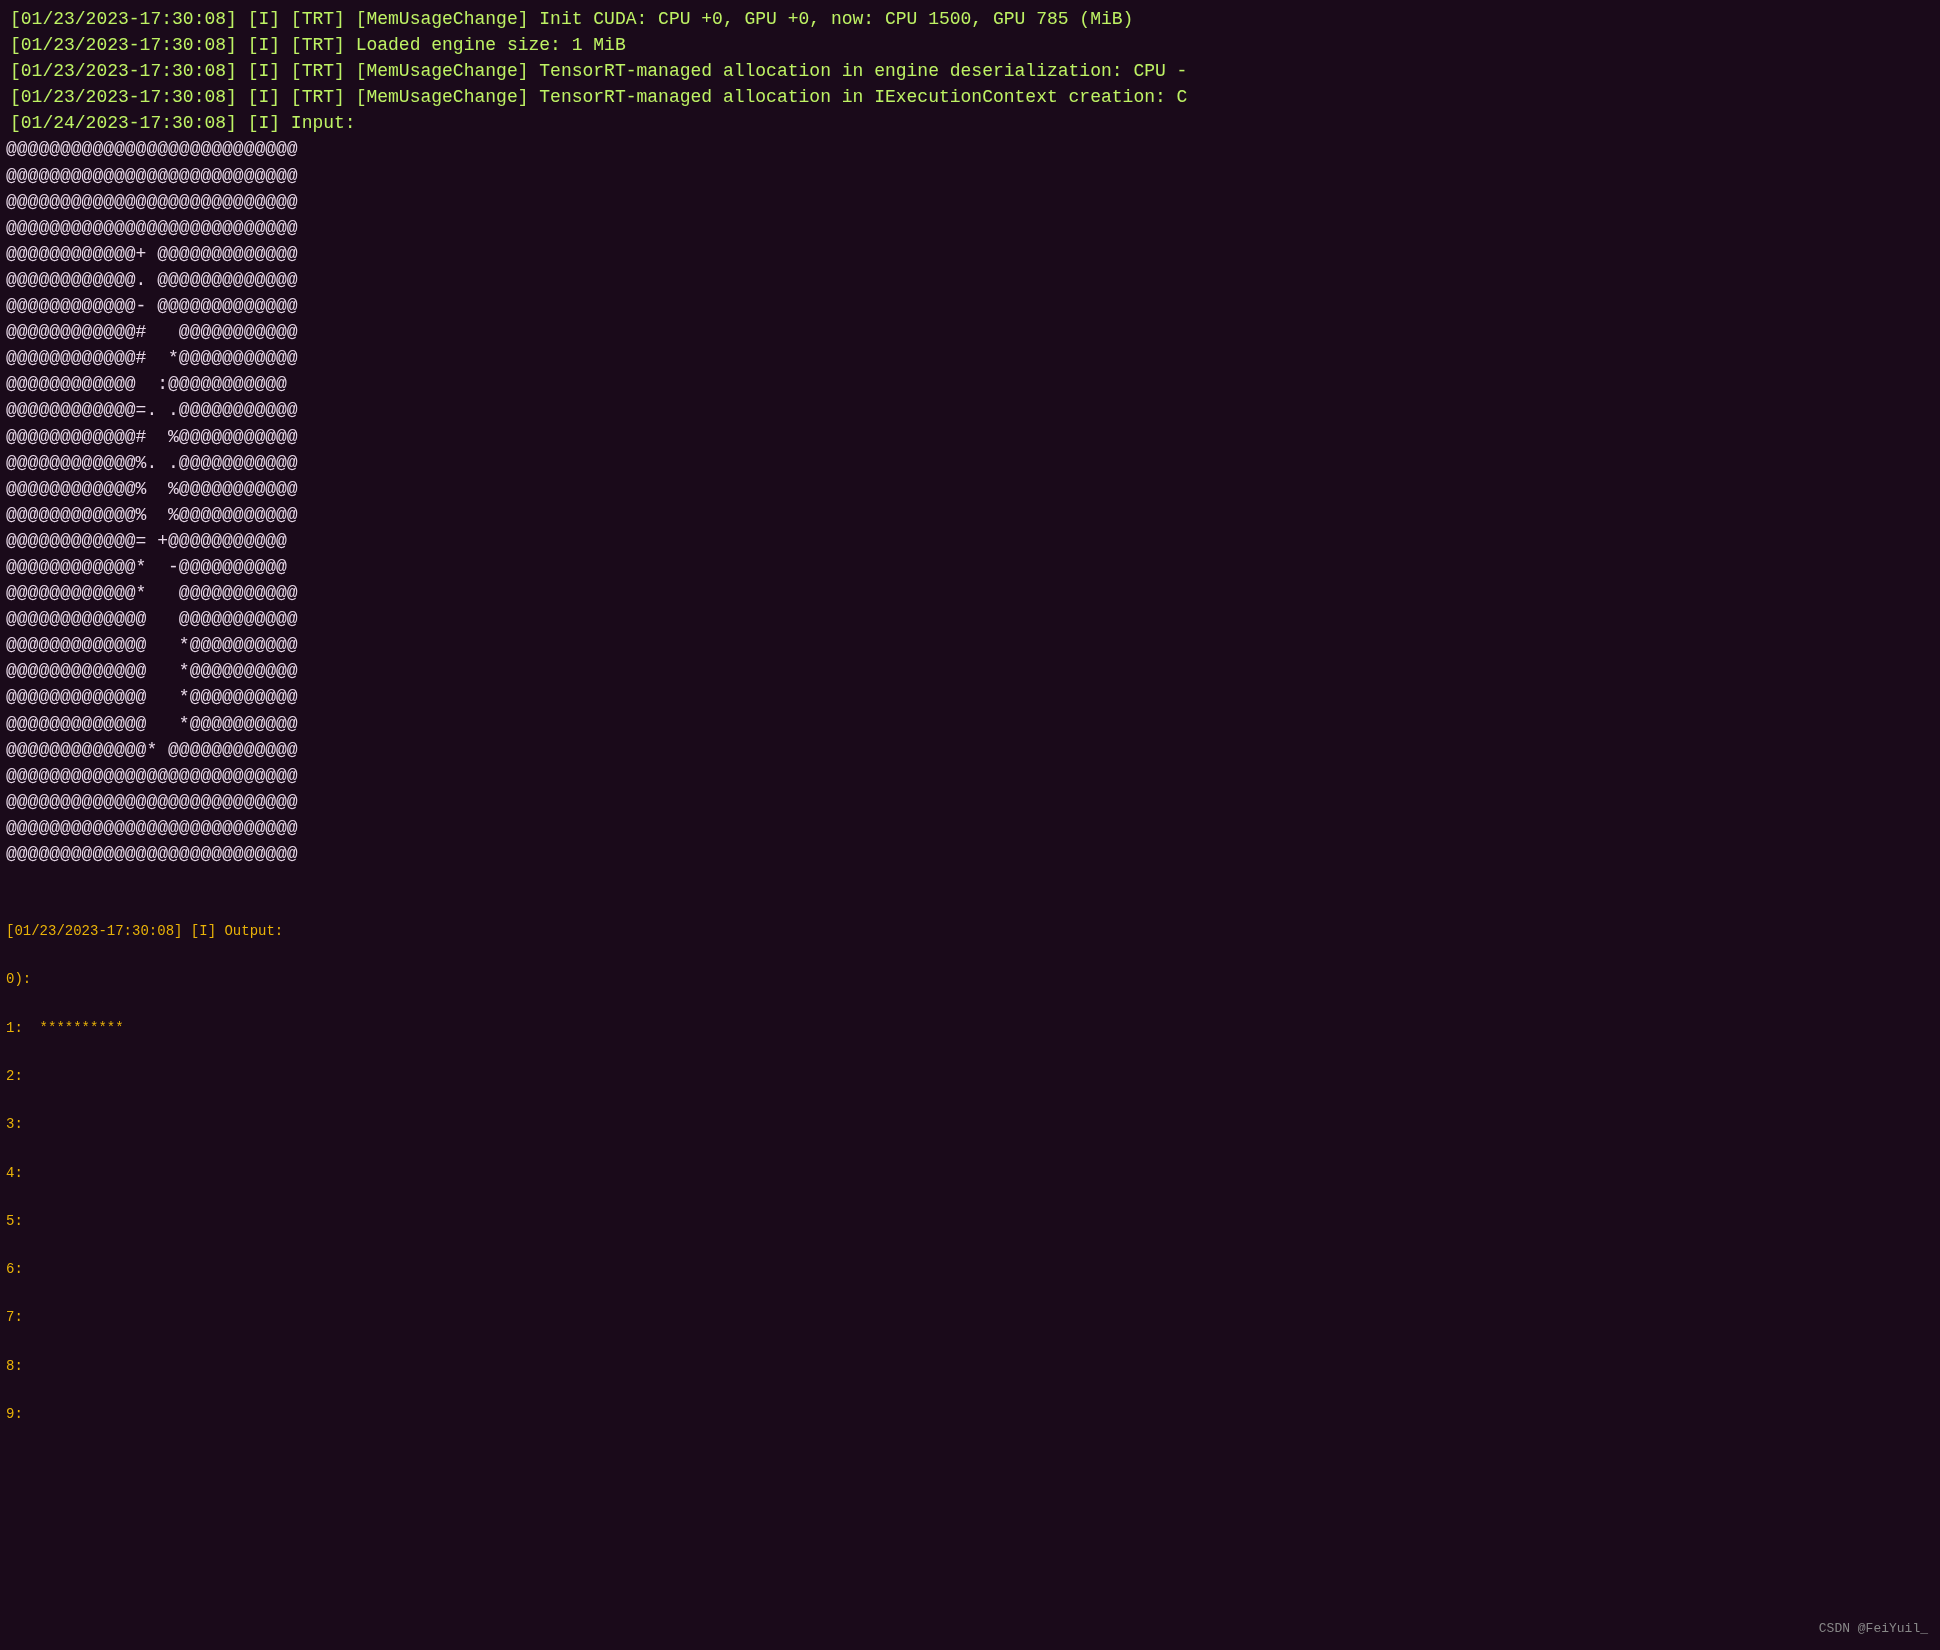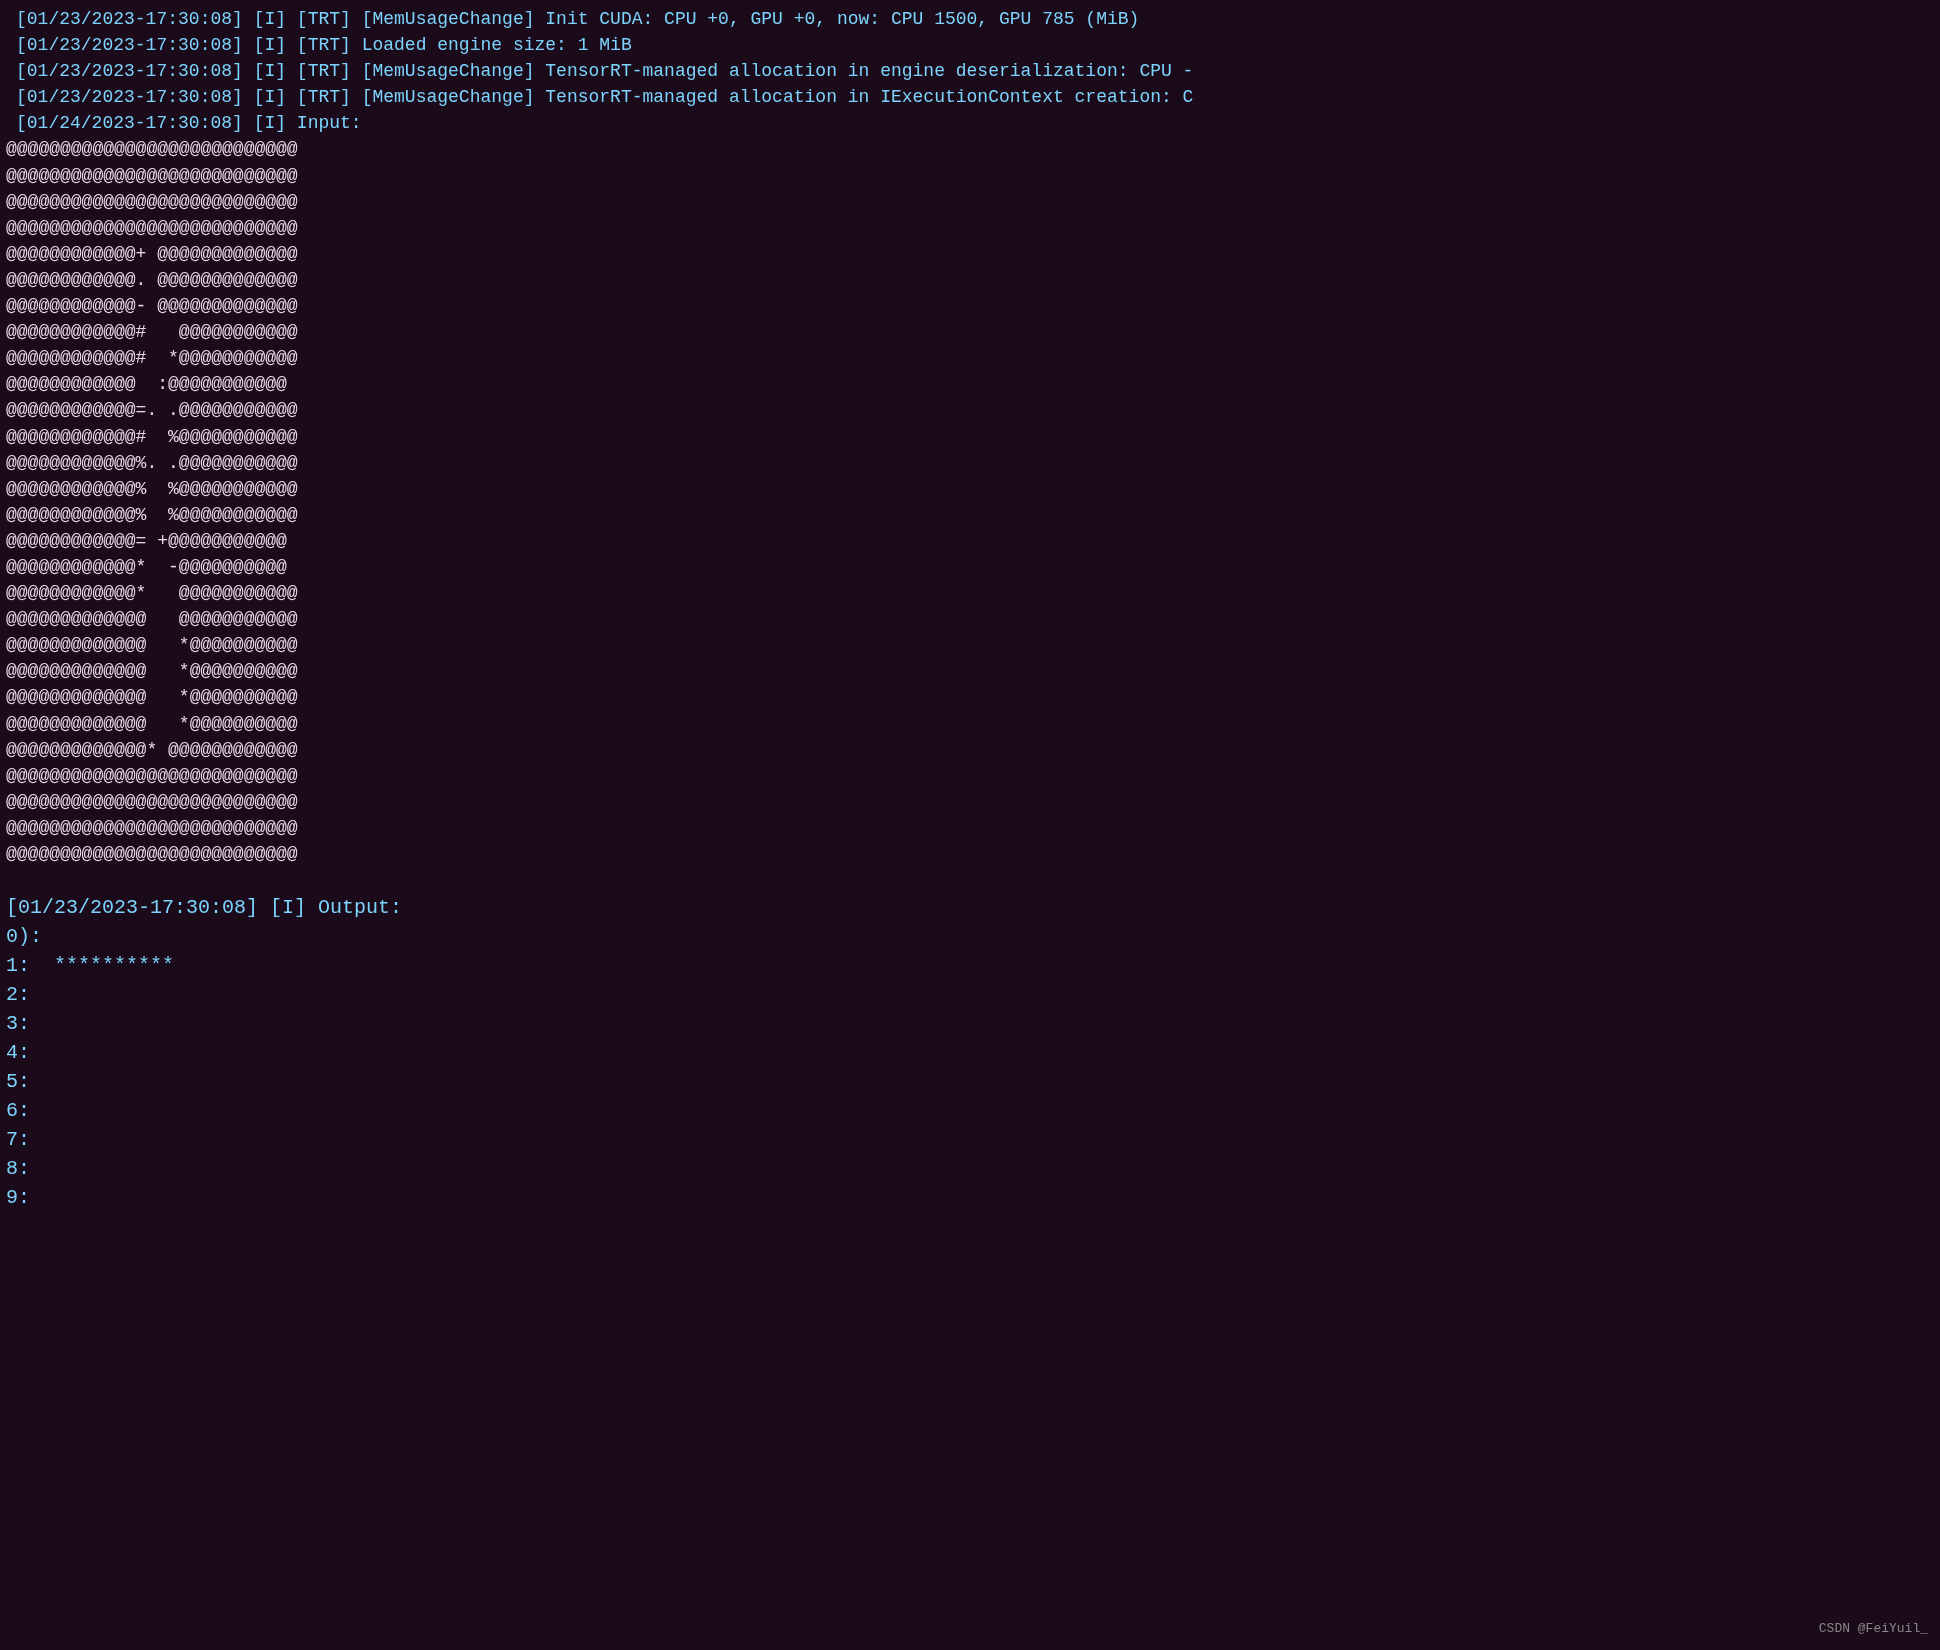--- a/index.html
+++ b/index.html
@@ -23,38 +23,39 @@
     .terminal {
       width: 100%;
       min-height: 1650px;
       background-color: #1a0a1a;
       padding: 2px 0;
       position: relative;
     }
 
     .log-line {
       white-space: pre;
-      padding: 0 16px;
-      color: #7dd3fc;
+      padding: 0 10px;
+      color: #bef264;
       font-size: 18px;
       font-weight: 400;
     }
 
     .ascii-art-line {
       white-space: pre;
       padding: 0 6px;
       color: #e8d8e8;
       font-size: 18px;
     }
 
     .output-section {
       white-space: pre;
       padding: 0 6px;
-      color: #7dd3fc;
-      font-size: 20px;
+      color: #eab308;
+      font-size: 14px;
+      margin-top: 28px;
     }
 
     .watermark {
       position: fixed;
       bottom: 11px;
       right: 12px;
       color: #888;
       font-size: 13px;
       font-family: 'Courier New', Courier, monospace;
     }

